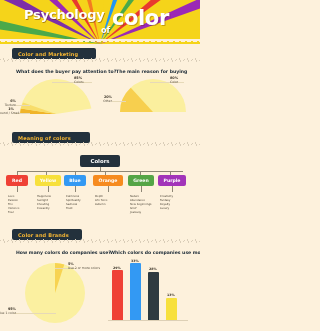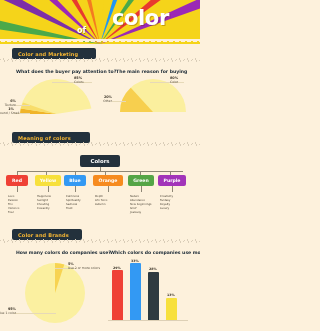--- a/index.html
+++ b/index.html
@@ -13,21 +13,21 @@
 
   
   .header{position:absolute;left:0;top:0;width:200px;height:44px;overflow:hidden;background:#f5d41a;}
   .rays{position:absolute;left:0;top:0;width:200px;height:44px;overflow:hidden;}
   .ray{position:absolute;left:100px;top:44px;width:300px;height:300px;transform-origin:0 0;}
   .ray i{display:block;width:300px;height:300px;
      clip-path:polygon(0 0, 300px -26px, 300px 26px);}
   .hdr-title{position:absolute;left:0;top:0;width:200px;height:44px;}
   .w-psych{position:absolute;left:24px;top:7px;font-size:13px;font-weight:bold;color:#ffffff;
      letter-spacing:-0.2px;text-shadow:0.7px 0.7px 0 rgba(90,40,0,.45);font-family:"DejaVu Sans",sans-serif;}
-  .w-of{position:absolute;left:77px;top:26px;font-size:8px;font-weight:bold;color:#ffffff;
+  .w-of{position:absolute;left:101px;top:26px;font-size:8px;font-weight:bold;color:#ffffff;
      text-shadow:0.6px 0.6px 0 rgba(90,40,0,.45);font-family:"DejaVu Sans",sans-serif;}
   .w-color{position:absolute;left:112px;top:8px;font-size:21px;font-weight:bold;color:#ffffff;
      letter-spacing:-0.4px;line-height:21px;text-shadow:1px 1px 0 rgba(90,40,0,.30);font-family:"DejaVu Sans",sans-serif;}
 
   
   .scallop{position:absolute;left:0;width:200px;height:5px;
      background:radial-gradient(circle at 3px 0px, #fdf1dc 3px, rgba(0,0,0,0) 3.4px) repeat-x;
      background-size:6px 6px;}
 
   
@@ -108,20 +108,21 @@
           <i style="background: rgb(232, 57, 47);"></i>
         </div>
         <div class="ray" style="transform: rotate(335.455deg);">
           <i style="background: rgb(155, 40, 182);"></i>
         </div>
         <div class="ray" style="transform: rotate(351.818deg);">
           <i style="background: rgb(245, 212, 26);"></i>
         </div>
       </div>
     <div class="hdr-title">
+      <div class="w-psych">Psychology</div>
       <div class="w-of">of</div>
       <div class="w-color">color</div>
     </div>
     <div class="scallop" style="bottom:0;"></div>
   </div>
 
   <div class="banner" style="left:12px;top:48px;width:84px;">
     <span>Color and Marketing</span>
   </div>
   <div class="wave" style="left:0;top:58px;width:200px;"></div>

